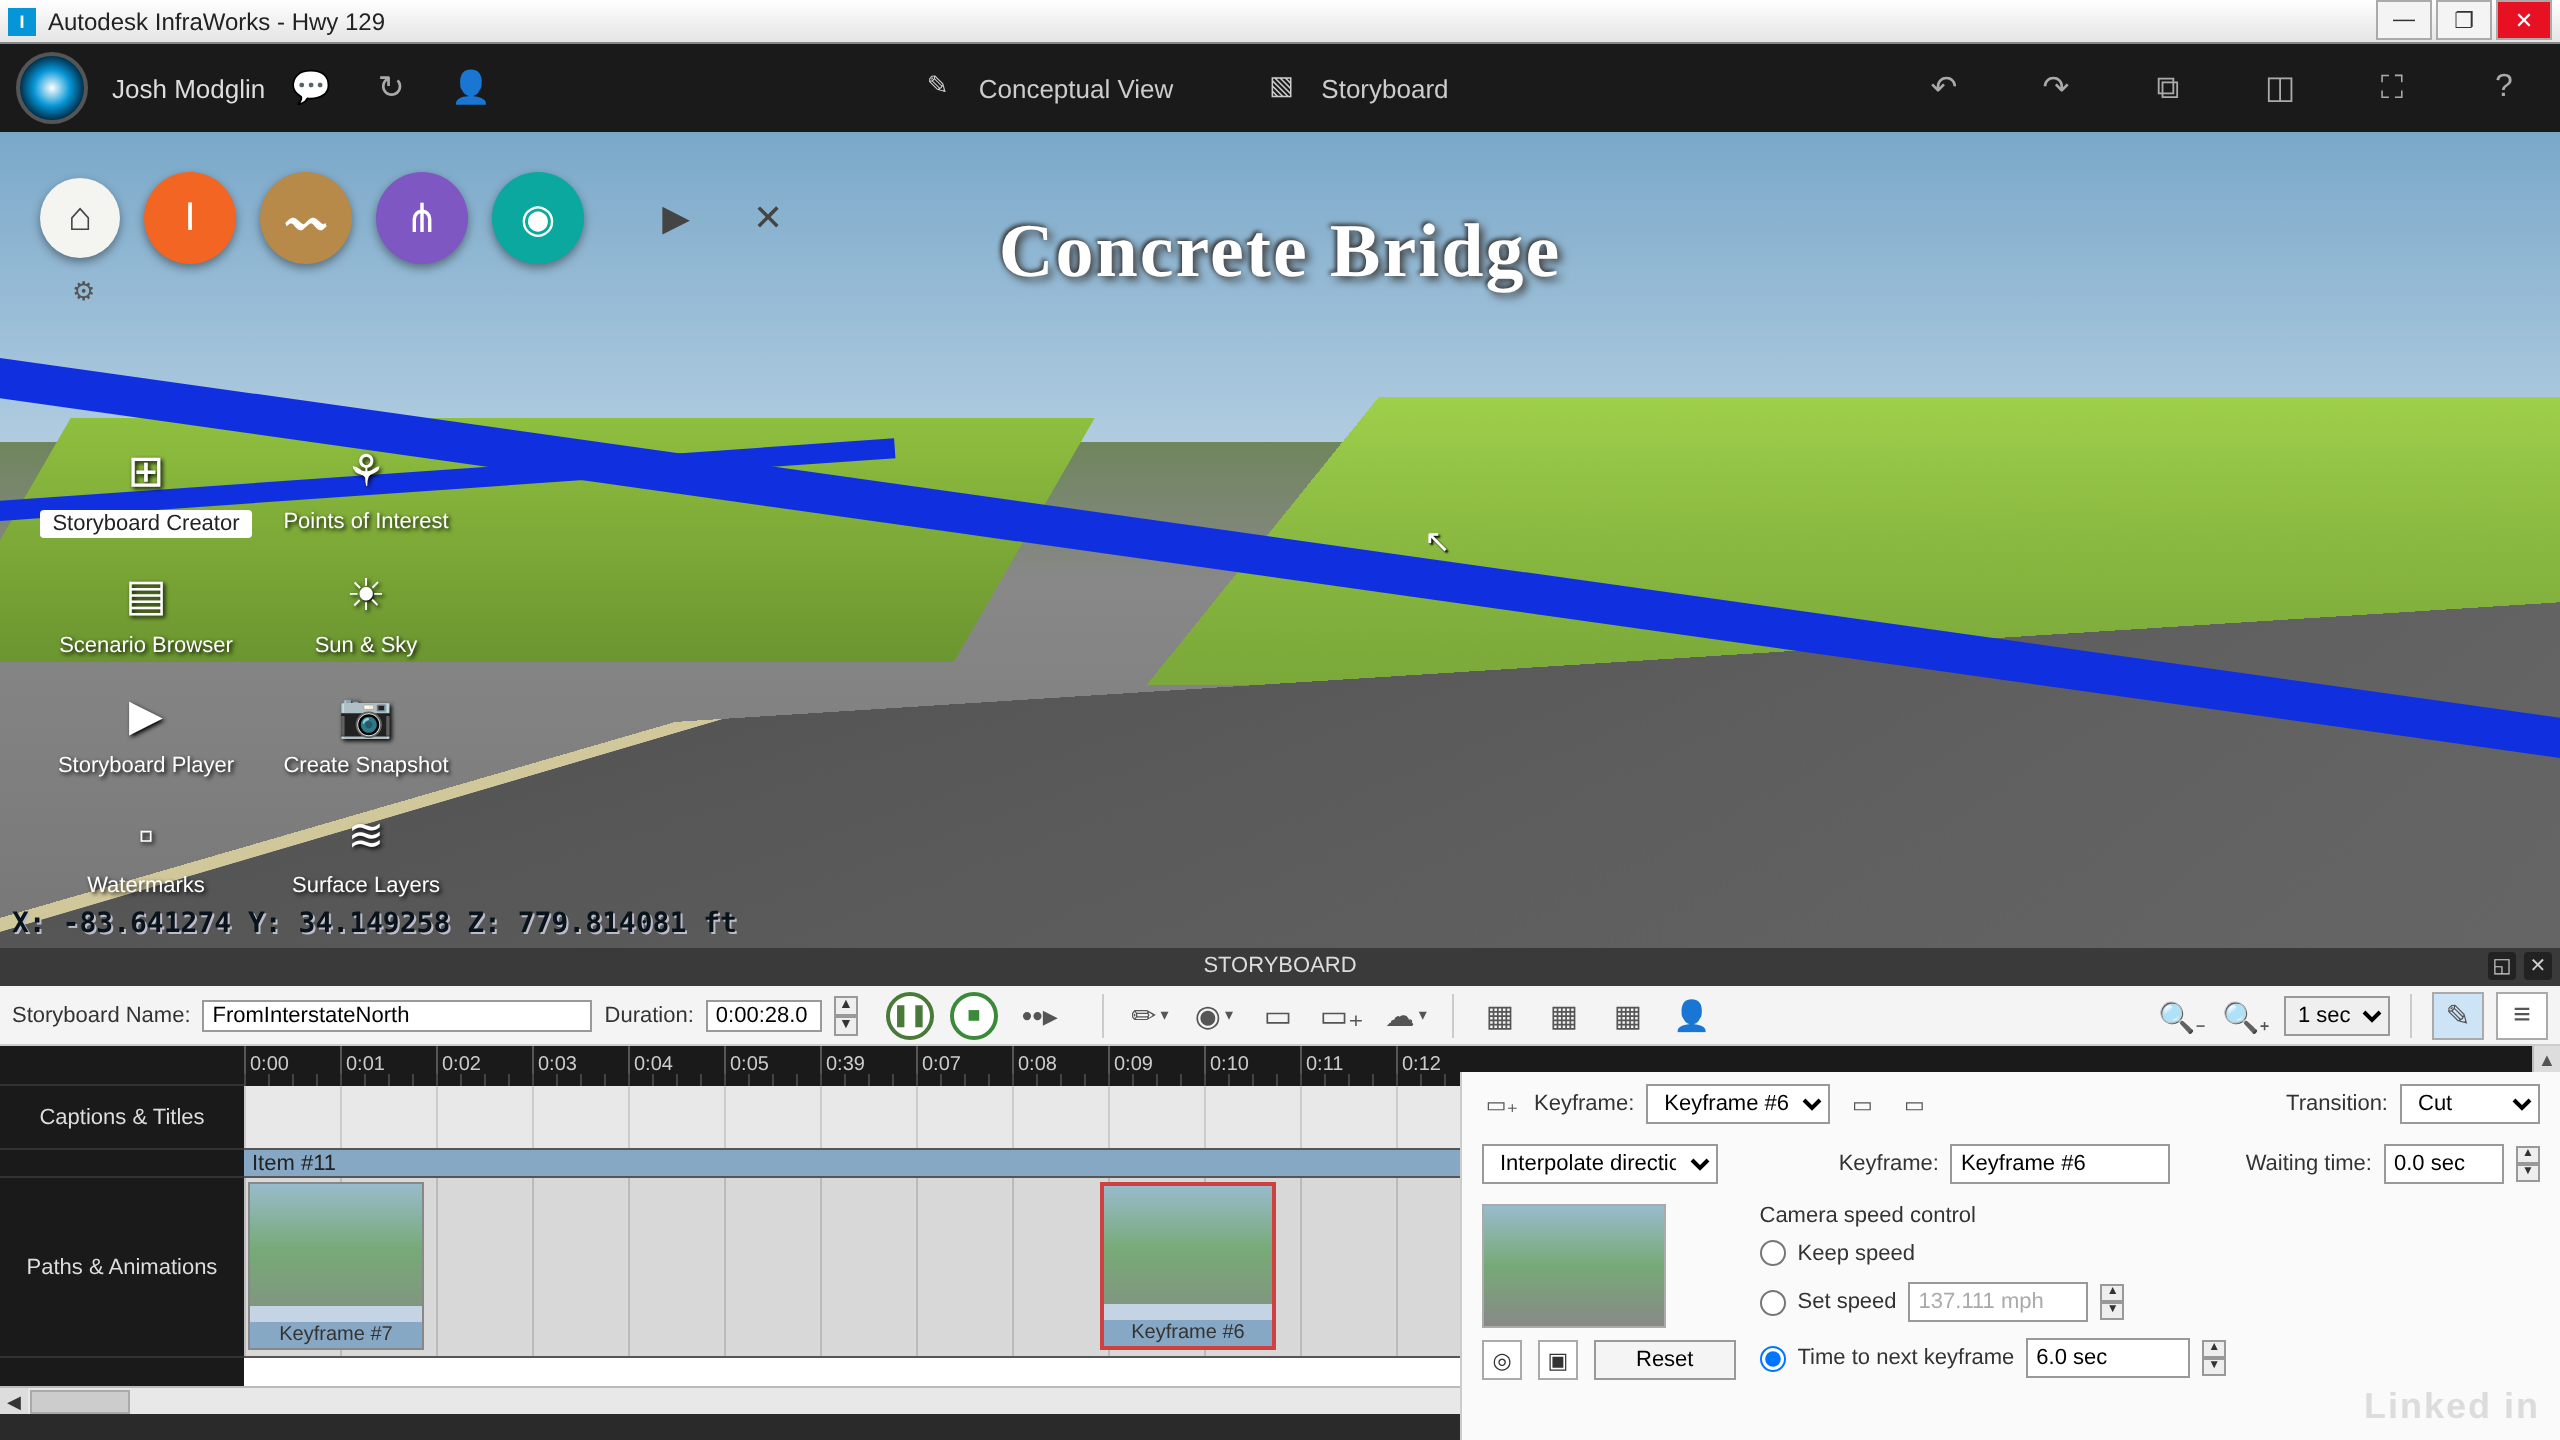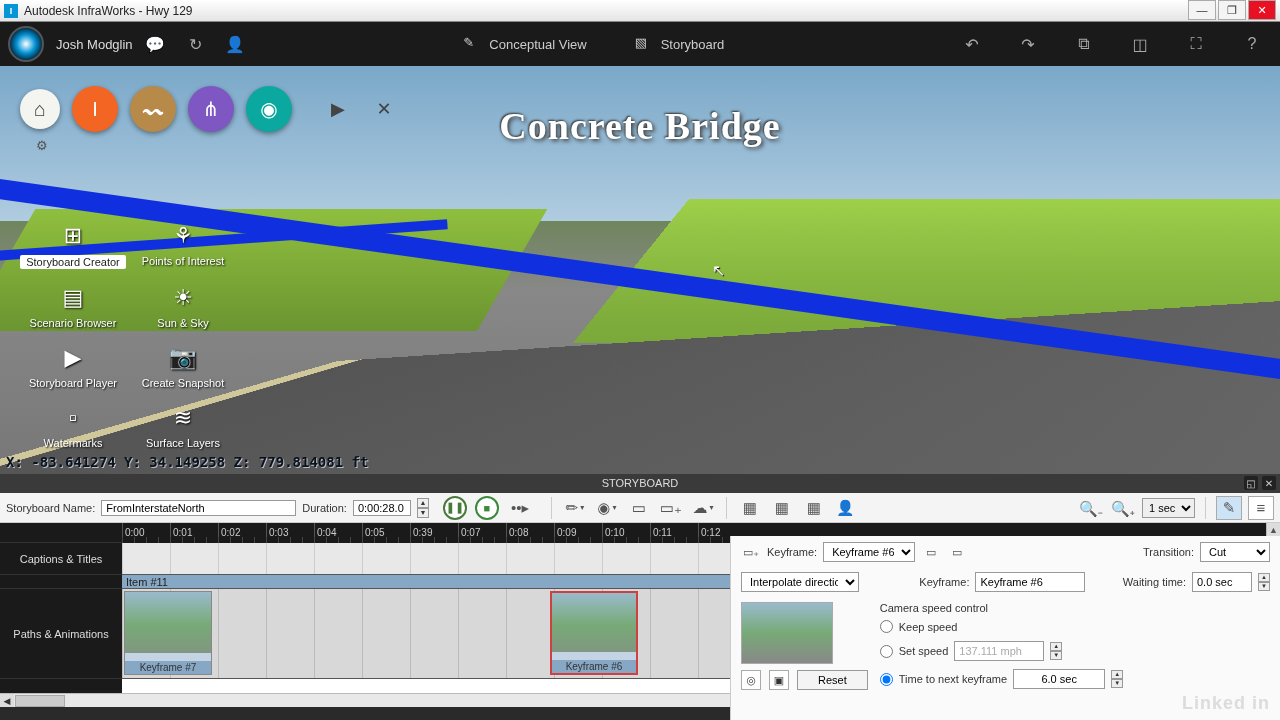--- a/index.html
+++ b/index.html
@@ -366,21 +366,21 @@
             <span>Set speed</span>
           <input type="text" disabled="" style="color: rgb(170, 170, 170); width: 90px;" value="137.111 mph">
           <div class="spin">
               <span>▲</span>
               <span>▼</span>
             </div>
         </label>
         <label>
             <input type="radio" name="sp" checked="" style=""> 
             <span>Time to next keyframe</span>
-          <input type="text" style="width: 92px; text-align: center;" value="6.0 sec">
+          <input type="text" style="width: 82px;" value="6.0 sec">
           <div class="spin">
               <span>▲</span>
               <span>▼</span>
             </div>
         </label>
       </div>
     </div>
   </div>
   <div class="linkedin">Linked in</div>
 </div>

